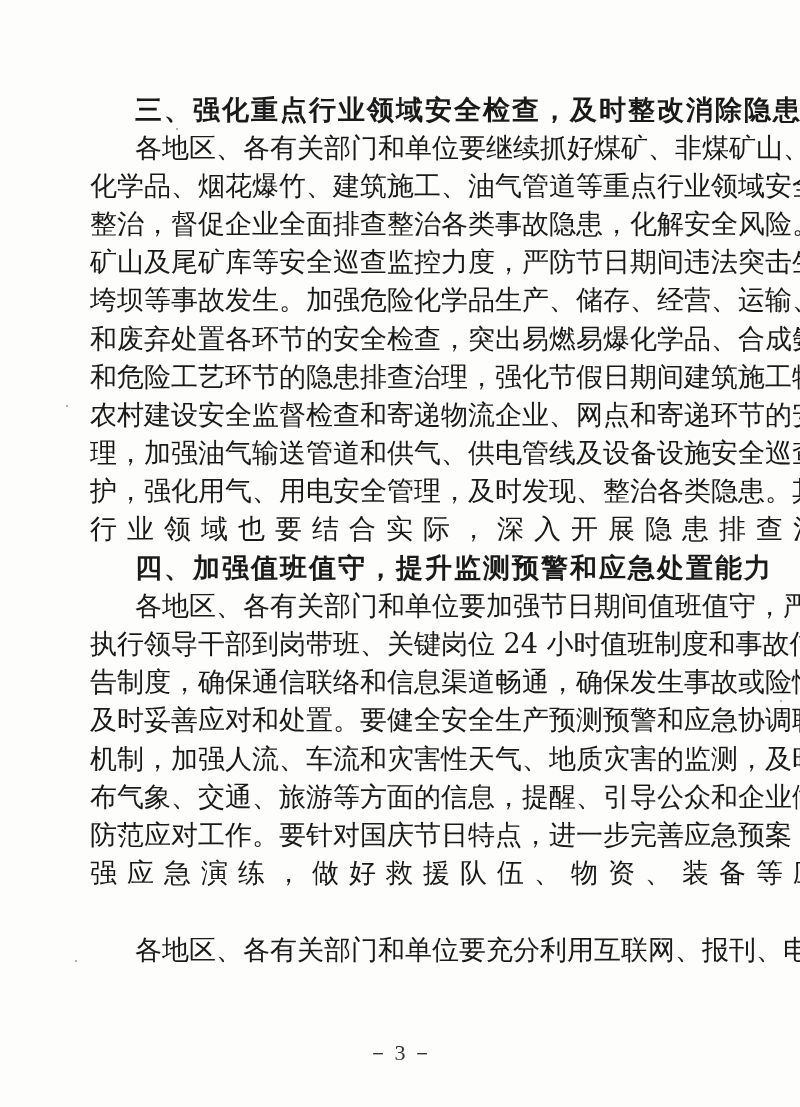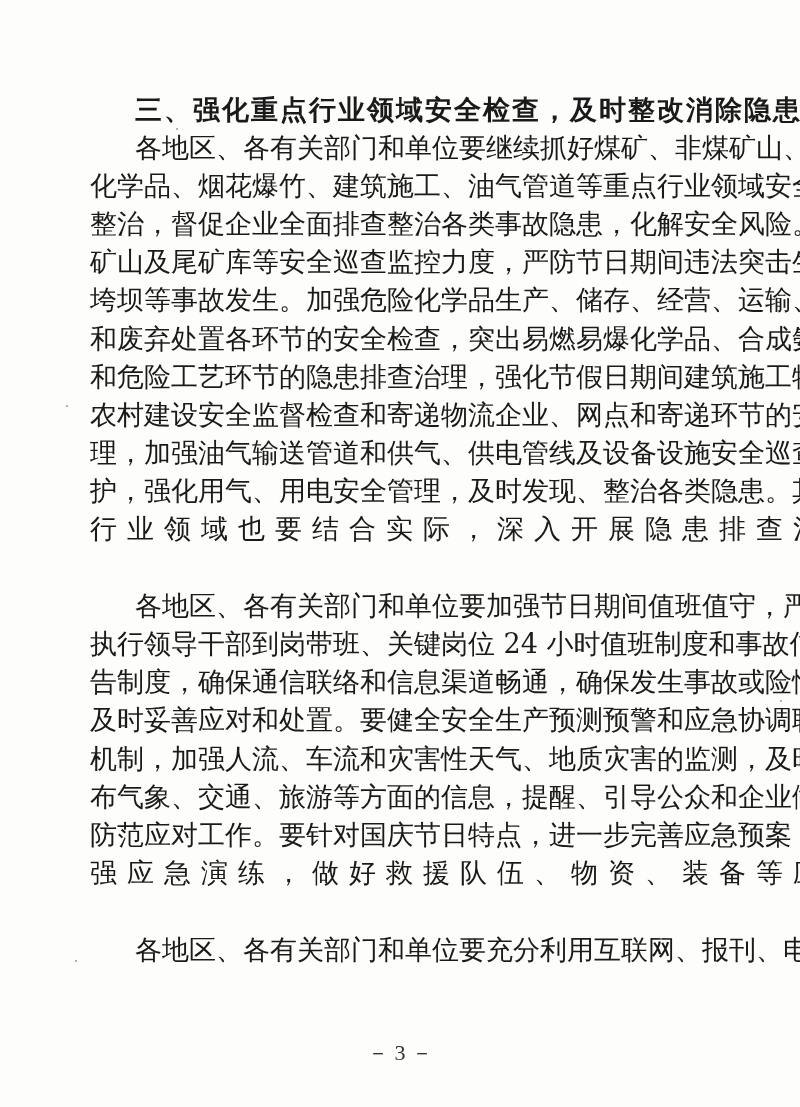--- a/index.html
+++ b/index.html
@@ -32,20 +32,21 @@
   <div class="line justify" style="top:205px">整治，督促企业全面排查整治各类事故隐患，化解安全风险。加大</div>
   <div class="line justify" style="top:243px">矿山及尾矿库等安全巡查监控力度，严防节日期间违法突击生产和</div>
   <div class="line justify" style="top:281px">垮坝等事故发生。加强危险化学品生产、储存、经营、运输、使用</div>
   <div class="line justify" style="top:320px">和废弃处置各环节的安全检查，突出易燃易爆化学品、合成氨企业</div>
   <div class="line justify" style="top:358px">和危险工艺环节的隐患排查治理，强化节假日期间建筑施工特别是</div>
   <div class="line justify" style="top:396px">农村建设安全监督检查和寄递物流企业、网点和寄递环节的安全管</div>
   <div class="line justify" style="top:434px">理，加强油气输送管道和供气、供电管线及设备设施安全巡查与维</div>
   <div class="line justify" style="top:472px">护，强化用气、用电安全管理，及时发现、整治各类隐患。其他各</div>
   <div class="line" style="top:510px; letter-spacing:10px">行业领域也要结合实际，深入开展隐患排查治理工作。</div>
 
+  <div class="line indent heading" style="top:549px">四、加强值班值守，提升监测预警和应急处置能力</div>
   <div class="line indent justify" style="top:587px">各地区、各有关部门和单位要加强节日期间值班值守，严格</div>
   <div class="line justify" style="top:625px">执行领导干部到岗带班、关键岗位 24 小时值班制度和事故信息报</div>
   <div class="line justify" style="top:663px">告制度，确保通信联络和信息渠道畅通，确保发生事故或险情，</div>
   <div class="line justify" style="top:701px">及时妥善应对和处置。要健全安全生产预测预警和应急协调联动</div>
   <div class="line justify" style="top:740px">机制，加强人流、车流和灾害性天气、地质灾害的监测，及时发</div>
   <div class="line justify" style="top:778px">布气象、交通、旅游等方面的信息，提醒、引导公众和企业做好</div>
   <div class="line justify" style="top:816px">防范应对工作。要针对国庆节日特点，进一步完善应急预案，加</div>
   <div class="line" style="top:854px; letter-spacing:10px">强应急演练，做好救援队伍、物资、装备等应急准备工作。</div>
 
   <div class="line indent justify" style="top:931px">各地区、各有关部门和单位要充分利用互联网、报刊、电视、</div>

